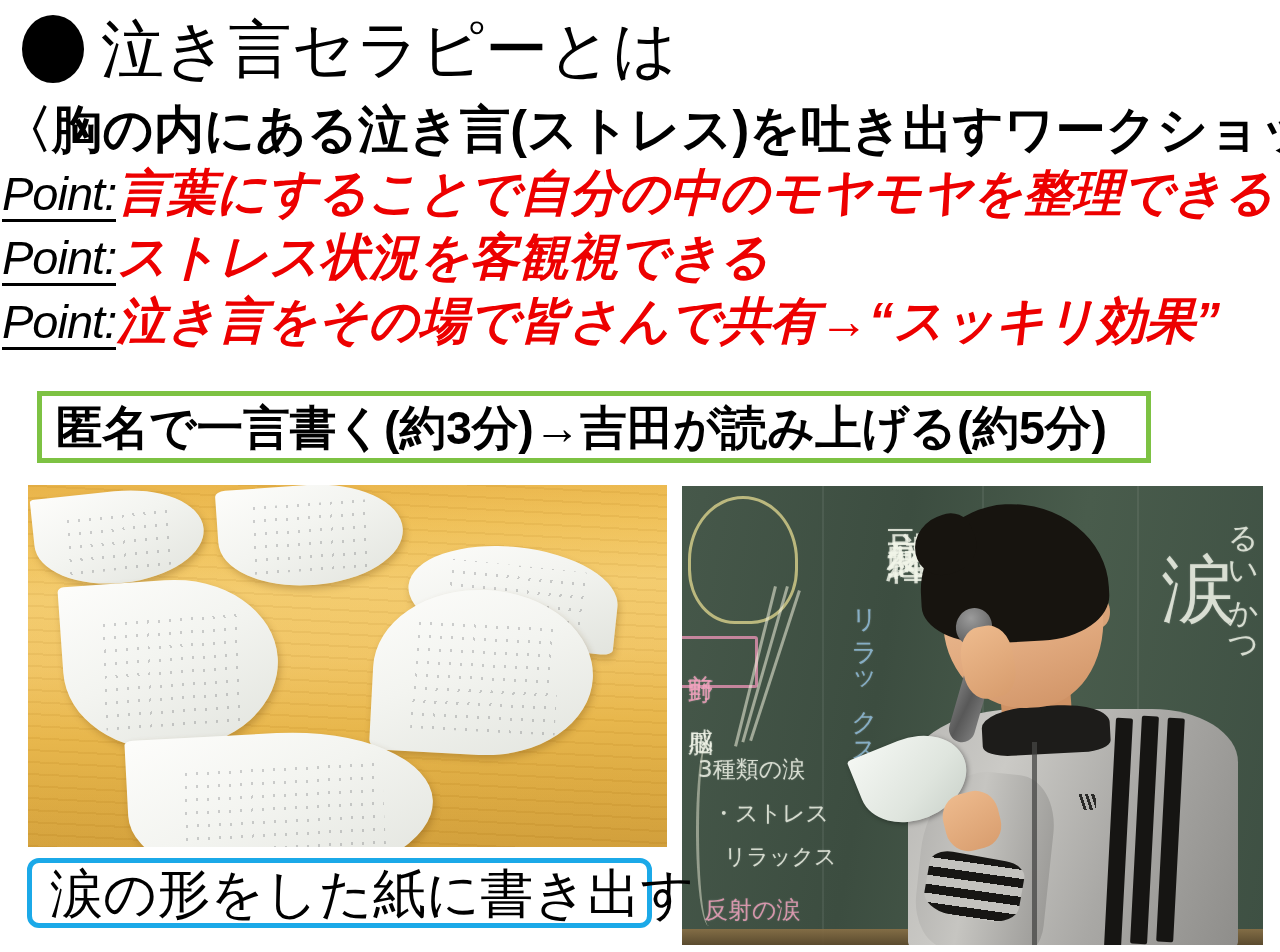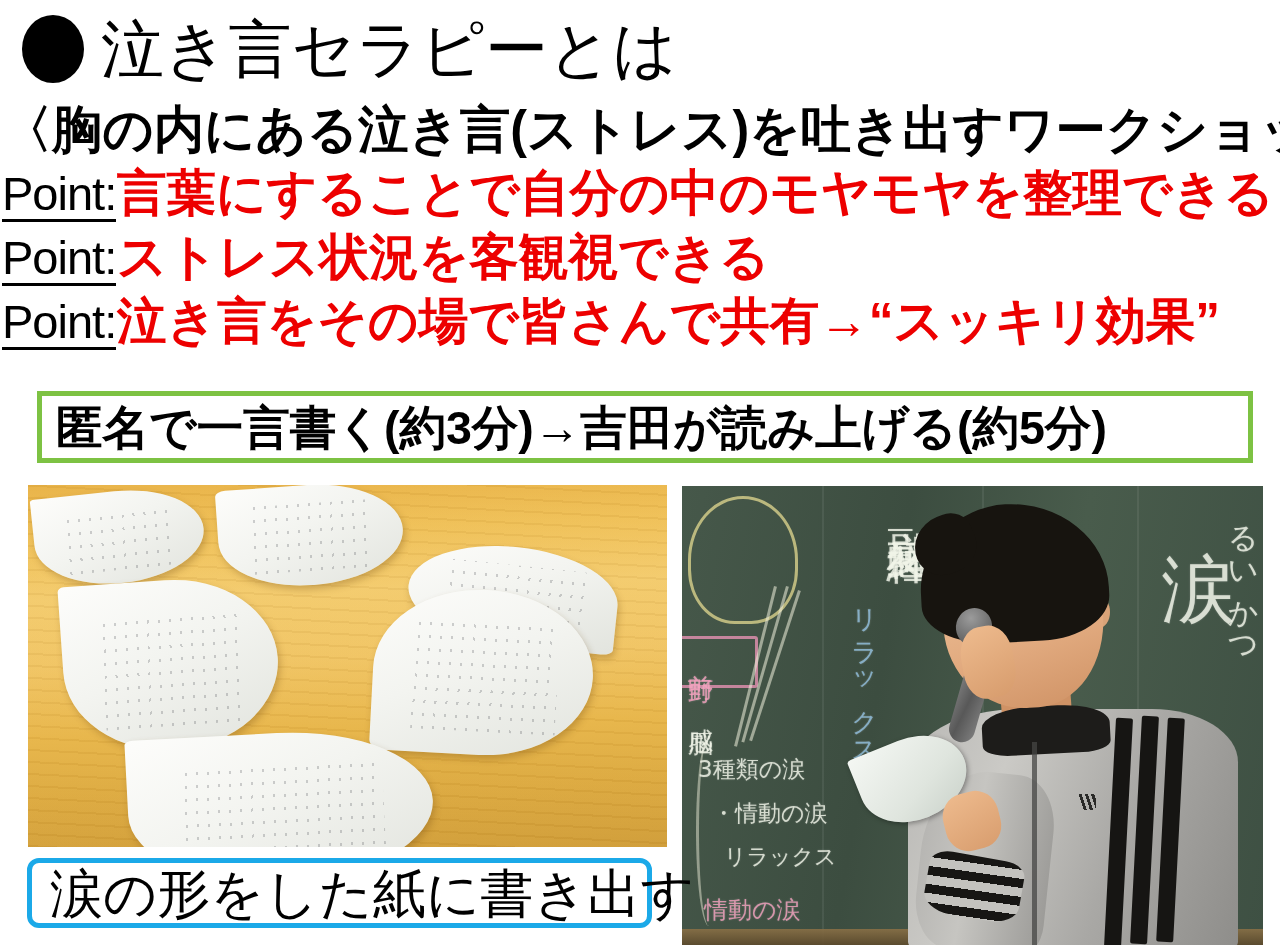--- a/index.html
+++ b/index.html
@@ -59,20 +59,21 @@
     transform: scaleX(0.985);
     transform-origin: left center;
   }
 
   
   .points {
     position: absolute;
     left: 2px;
     top: 168px;
     width: 1278px;
+    font-style: italic;
   }
   .point-line {
     display: flex;
     align-items: baseline;
     height: 64px;
     white-space: nowrap;
   }
   .point-label {
     font-size: 47px;
     line-height: 1;
@@ -91,21 +92,21 @@
     margin-left: 1px;
     transform: scaleX(0.99);
     transform-origin: left bottom;
   }
 
   
   .green-box {
     position: absolute;
     left: 37px;
     top: 391px;
-    width: 1216px;
+    width: 1114px;
     height: 72px;
     border: 5px solid #7DC243;
     background: #ffffff;
     display: flex;
     align-items: center;
     padding-left: 14px;
   }
   .green-box-text {
     font-size: 47px;
     line-height: 1;
@@ -455,24 +456,24 @@
       <div class="chalk-pinkbox"></div>
       <div class="chalk-ray" style="left:92px; top:100px; width:3px; height:165px; transform:rotate(14deg);"></div>
       <div class="chalk-ray" style="left:104px; top:100px; width:3px; height:162px; transform:rotate(16deg);"></div>
       <div class="chalk-ray" style="left:116px; top:104px; width:3px; height:158px; transform:rotate(18deg);"></div>
       <div class="chalk-bracket" style="left:14px; top:250px; width:26px; height:190px;"></div>
 
       <div class="chalk-text chalk-vert chalk-pink" style="left:2px; top:168px; font-size:26px;">前野</div>
       <div class="chalk-text chalk-vert" style="left:2px; top:222px; font-size:25px;">感脳</div>
 
       <div class="chalk-text" style="left:16px; top:268px; font-size:23px;">3種類の涙</div>
-      <div class="chalk-text" style="left:30px; top:312px; font-size:23px;">・情動の涙</div>
+      <div class="chalk-text" style="left:30px; top:312px; font-size:23px;">・ストレス</div>
       <div class="chalk-text" style="left:42px; top:356px; font-size:22px;">リラックス</div>
 
-      <div class="chalk-text chalk-pink" style="left:22px; top:408px; font-size:24px;">情動の涙</div>
+      <div class="chalk-text chalk-pink" style="left:22px; top:408px; font-size:24px;">反射の涙</div>
 
       <div class="chalk-text chalk-vert" style="left:198px; top:6px; font-size:44px;">副交感神経</div>
       <div class="chalk-text chalk-vert chalk-blue" style="left:166px; top:104px; font-size:26px;">リラックス</div>
 
       <div class="chalk-text chalk-vert" style="left:468px; top:4px; font-size:74px;">涙</div>
       <div class="chalk-text chalk-vert" style="left:540px; top:18px; font-size:30px;">るいかつ</div>
 
       <div class="chalk-tray"></div>
     </div>
 

